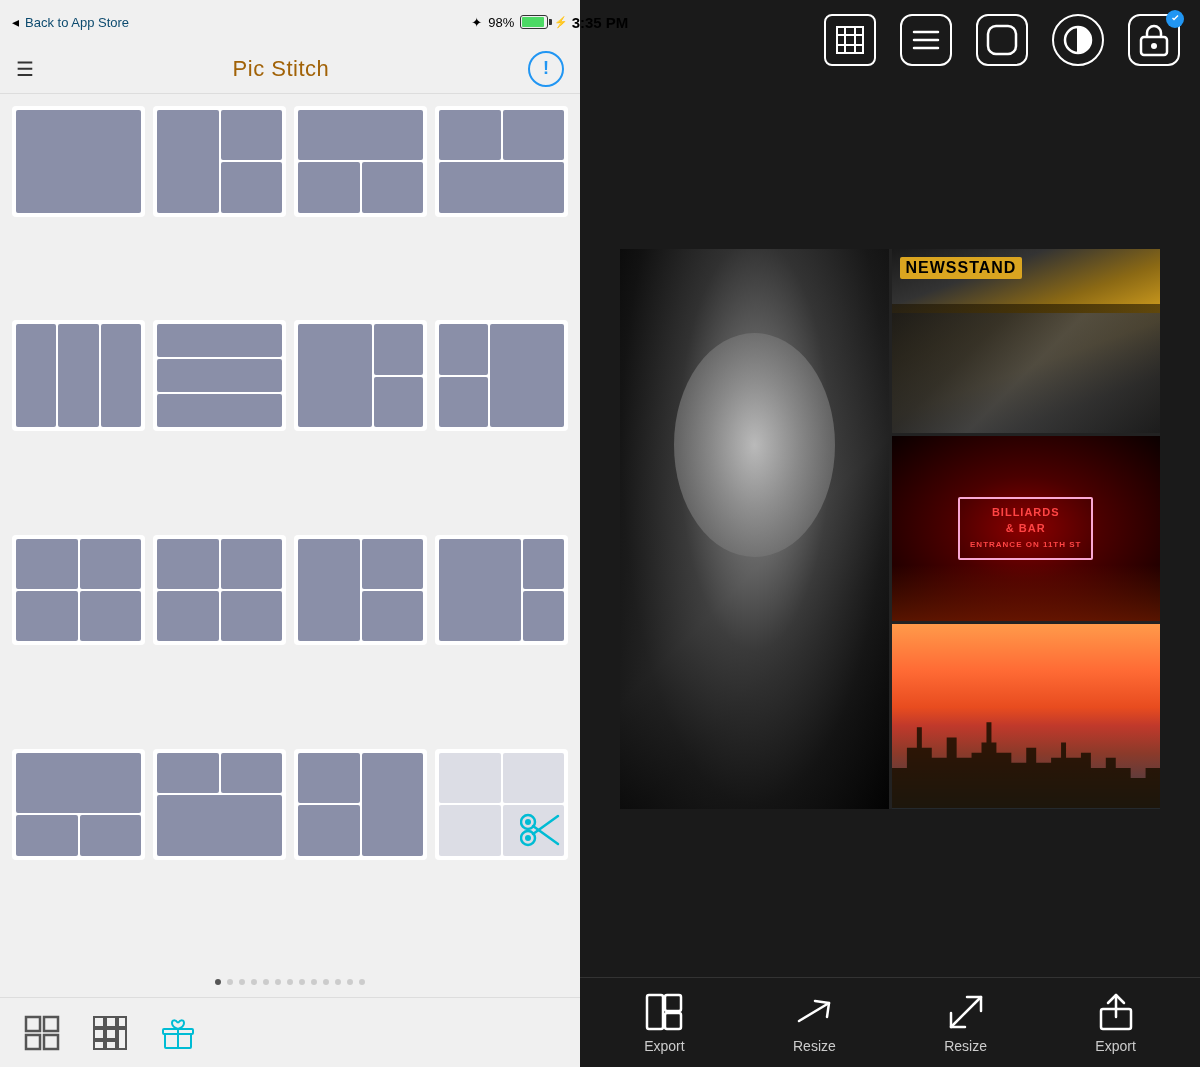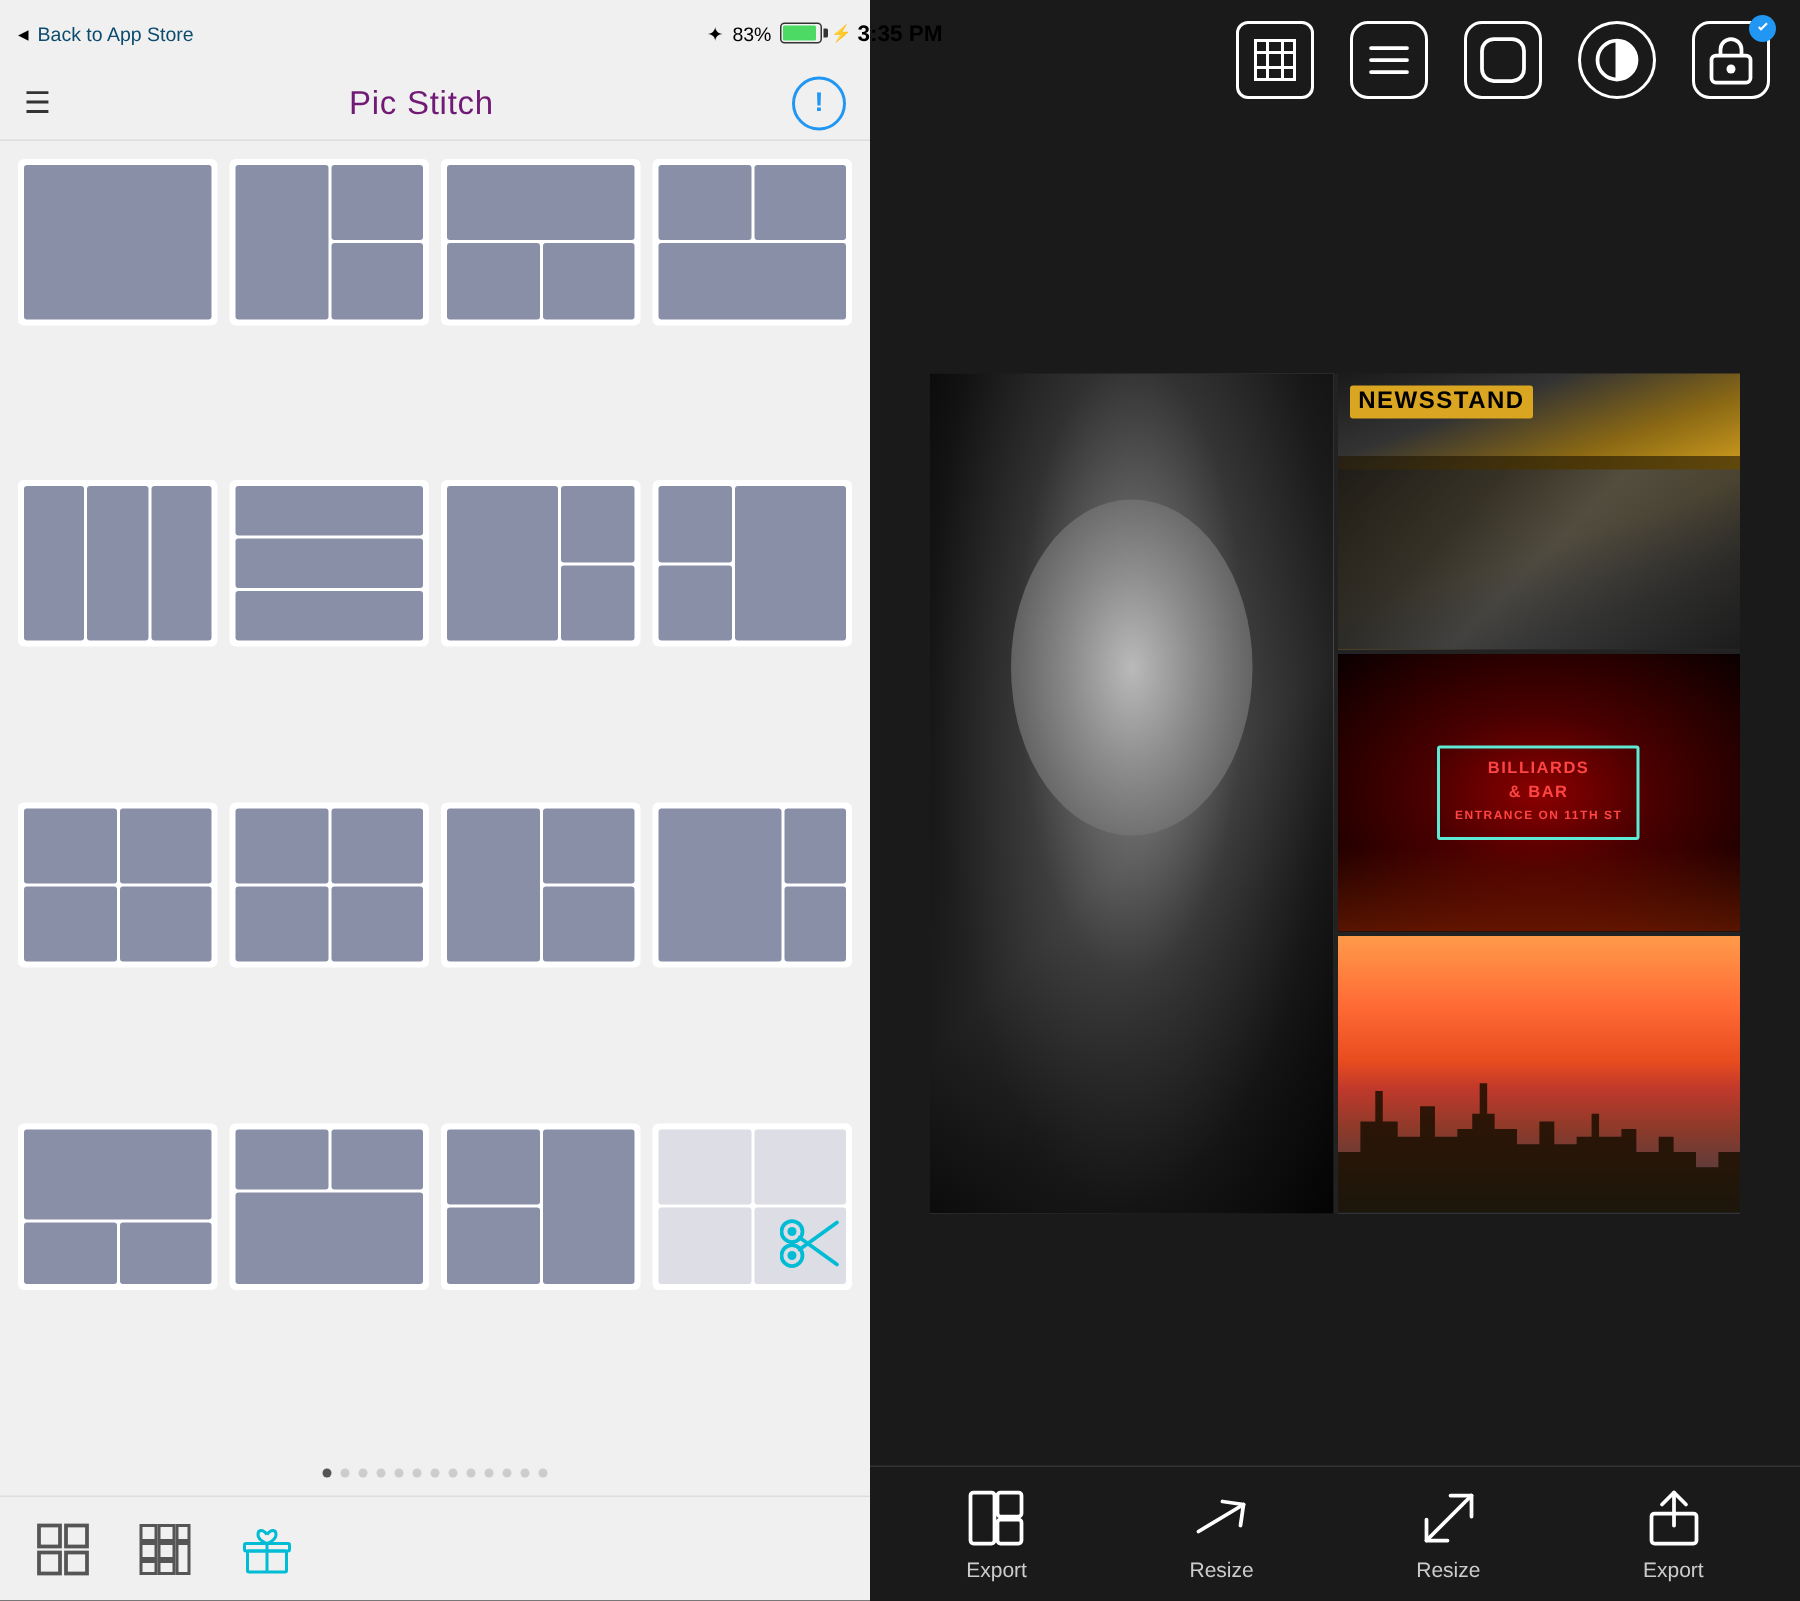--- a/index.html
+++ b/index.html
@@ -43,21 +43,21 @@
     .app-header {
       background: #f0f0f0;
       height: 50px;
       display: flex;
       align-items: center;
       justify-content: space-between;
       padding: 0 16px;
       border-bottom: 1px solid #ddd;
     }
     .hamburger-icon { font-size: 20px; color: #333; cursor: pointer; }
-    .app-title { font-size: 22px; font-weight: 300; color: #701a75; letter-spacing: 0.5px; }
+    .app-title { font-size: 22px; font-weight: 300; color: #a16207; letter-spacing: 0.5px; }
     .info-btn {
       width: 36px; height: 36px; border-radius: 50%; border: 2px solid #2196F3;
       display: flex; align-items: center; justify-content: center;
       color: #2196F3; font-size: 18px; font-weight: bold; cursor: pointer;
     }
 
     
     .layout-grid {
       flex: 1;
       padding: 12px;
@@ -234,21 +234,21 @@
 <div class="left-panel">
 
   <div class="status-bar">
     <div class="status-left">
       <span>◂</span>
       <span style="font-size:13px;color:#0c4a6e;">Back to App Store</span>
     </div>
     <span class="status-time">3:35 PM</span>
     <div class="status-right">
       <span>✦</span>
-      <span>83%</span>
+      <span>98%</span>
       <span class="battery-icon">
         <span class="battery-fill"></span>
       </span>
       <span style="font-size:11px;">⚡</span>
     </div>
   </div>
 
   <div class="app-header">
     <span class="hamburger-icon">☰</span>
     <span class="app-title">Pic Stitch</span>
@@ -540,21 +540,21 @@
             <div style="background:#DAA520;color:#000;font-weight:900;font-size:16px;font-family:Arial Black,sans-serif;letter-spacing:1px;padding:2px 6px;border-radius:2px;">
               NEWSSTAND
             </div>
           </div>
           <div style="position:absolute;bottom:0;left:0;right:0;top:30%;background:linear-gradient(180deg, rgba(30,20,0,0.6) 0%, rgba(10,10,10,0.9) 100%);"></div>
           <div style="position:absolute;top:35%;left:0;right:0;bottom:0;background:linear-gradient(135deg,#1a1a1a 0%,#333 30%,#555 50%,#222 100%);opacity:0.7;"></div>
         </div>
 
         <div class="collage-photo" style="background:#0a0000;display:flex;align-items:center;justify-content:center;position:relative;overflow:hidden;">
           <div style="position:absolute;top:0;left:0;right:0;bottom:0;background:radial-gradient(ellipse at 50% 50%, #8B0000 0%, #4a0000 40%, #0a0000 100%);"></div>
-          <div style="position:relative;z-index:2;text-align:center;border:2px solid #5eead4;padding:6px 10px;border-radius:2px;">
+          <div style="position:relative;z-index:2;text-align:center;border:2px solid #f9a8d4;padding:6px 10px;border-radius:2px;">
             <div style="color:#ff4444;font-size:11px;font-weight:bold;font-family:Arial,sans-serif;letter-spacing:1px;line-height:1.4;">
               BILLIARDS<br>&amp; BAR<br><span style="font-size:8px;">ENTRANCE ON 11TH ST</span>
             </div>
           </div>
           <div style="position:absolute;bottom:0;left:0;right:0;height:30%;background:linear-gradient(0deg, #8B2200 0%, transparent 100%);opacity:0.6;"></div>
         </div>
 
         <div class="collage-photo" style="position:relative;overflow:hidden;">
           <div style="position:absolute;top:0;left:0;right:0;bottom:0;background:linear-gradient(180deg, #ff9a4a 0%, #ff6b35 25%, #e84c1f 45%, #c0392b 55%, #8B3a2a 70%, #2c3e50 100%);"></div>
 

